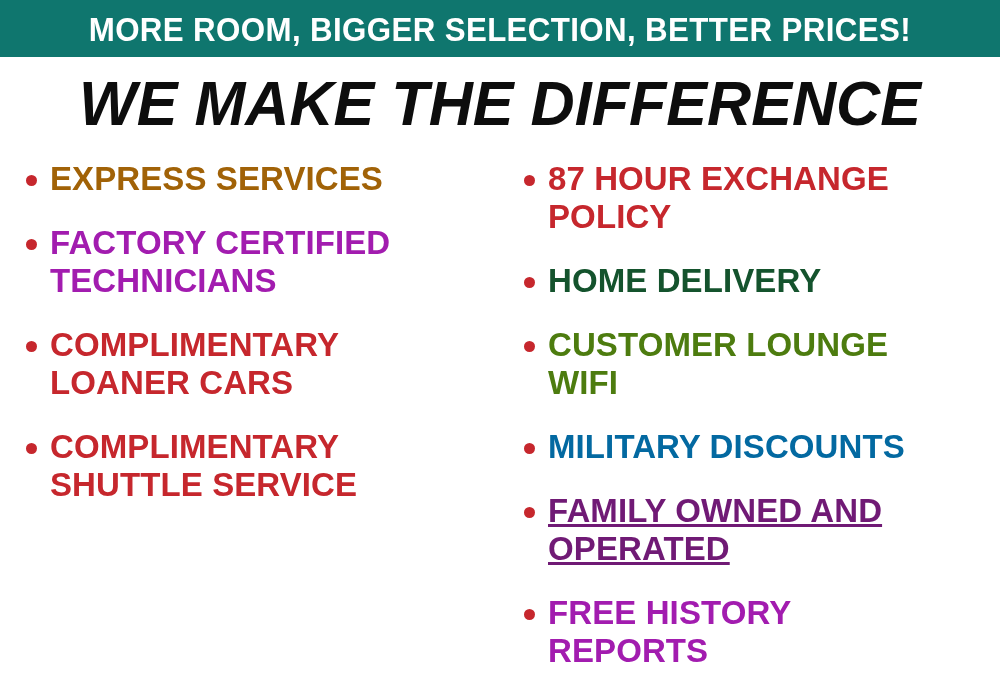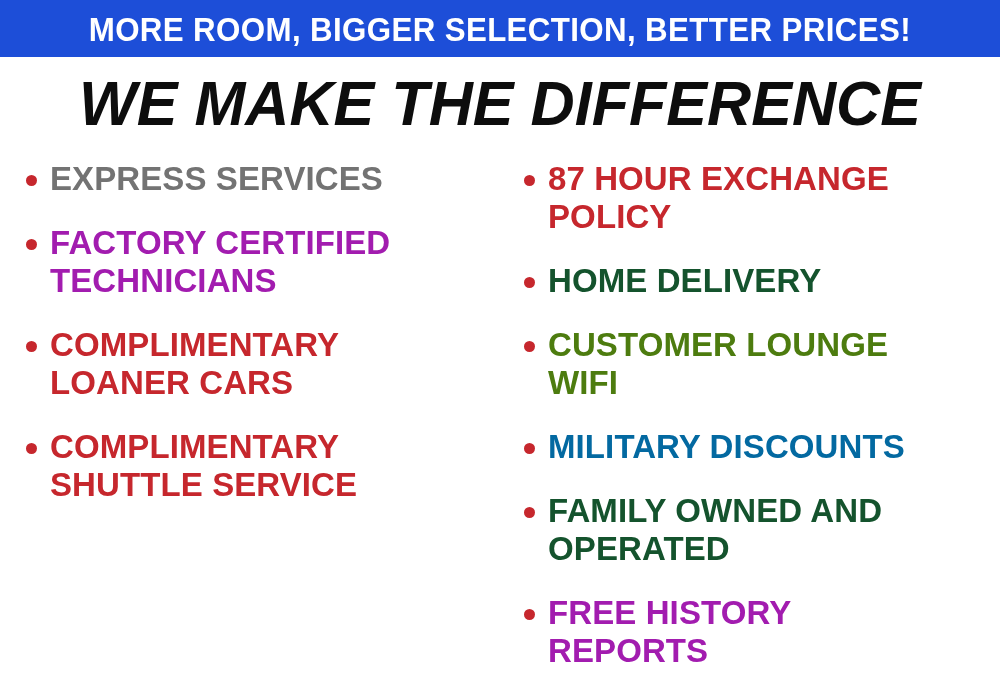--- a/index.html
+++ b/index.html
@@ -96,28 +96,28 @@
 
   
   #column-left  .bullet-item { margin-bottom: 26px; }
   #column-right .bullet-item { margin-bottom: 26px; }
 </style>
 </head>
 <body>
 
 <div id="poster" style="background: rgb(255, 255, 255);">
 
-  <div id="banner" style="background: #1d4ed8;">
+  <div id="banner" style="background: #0f766e;">
     <div id="banner-text" style="color: rgb(255, 255, 255);">MORE ROOM, BIGGER SELECTION, BETTER PRICES!</div>
   </div>
 
   <div id="headline" style="color: rgb(13, 13, 13);">WE MAKE THE DIFFERENCE</div>
 
   <div class="column" id="column-left">
-      <div class="bullet-item" style="color: #737373;">
+      <div class="bullet-item" style="color: #a16207;">
         <span class="bullet-dot" style="background: rgb(198, 39, 45);"></span>
         <span class="bullet-text">EXPRESS SERVICES</span>
       </div>
       <div class="bullet-item" style="color: #a21caf;">
         <span class="bullet-dot" style="background: rgb(198, 39, 45);"></span>
         <span class="bullet-text">FACTORY CERTIFIED
 TECHNICIANS</span>
       </div>
       <div class="bullet-item" style="color: rgb(198, 39, 45);">
         <span class="bullet-dot" style="background: rgb(198, 39, 45);"></span>
@@ -142,21 +142,21 @@
       </div>
       <div class="bullet-item" style="color: #4d7c0f;">
         <span class="bullet-dot" style="background: rgb(198, 39, 45);"></span>
         <span class="bullet-text">CUSTOMER LOUNGE
 WIFI</span>
       </div>
       <div class="bullet-item" style="color: #0369a1;">
         <span class="bullet-dot" style="background: rgb(198, 39, 45);"></span>
         <span class="bullet-text">MILITARY DISCOUNTS</span>
       </div>
-      <div class="bullet-item" style="color: #14532d;">
+      <div class="bullet-item" style="color: #701a75; text-decoration: underline;">
         <span class="bullet-dot" style="background: rgb(198, 39, 45);"></span>
         <span class="bullet-text">FAMILY OWNED AND
 OPERATED</span>
       </div>
       <div class="bullet-item" style="color: #a21caf;">
         <span class="bullet-dot" style="background: rgb(198, 39, 45);"></span>
         <span class="bullet-text">FREE HISTORY
 REPORTS</span>
       </div>
     </div>

